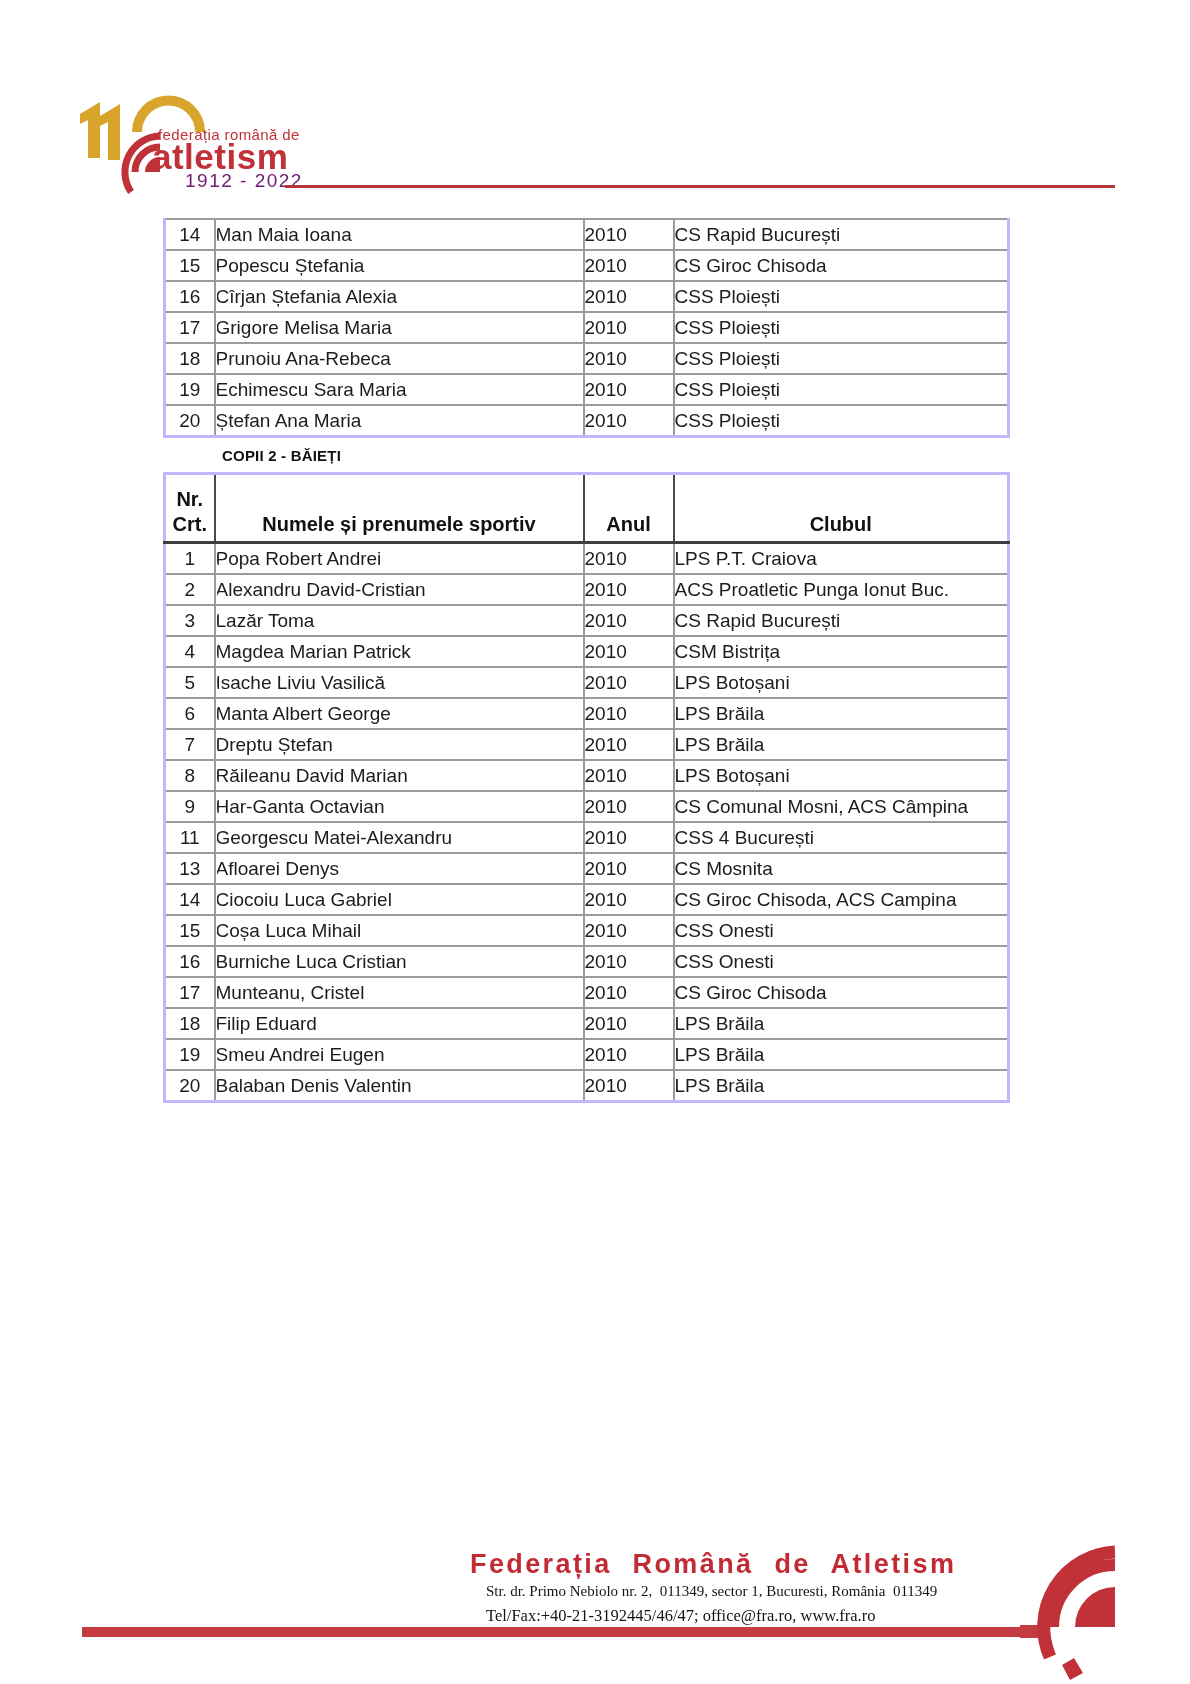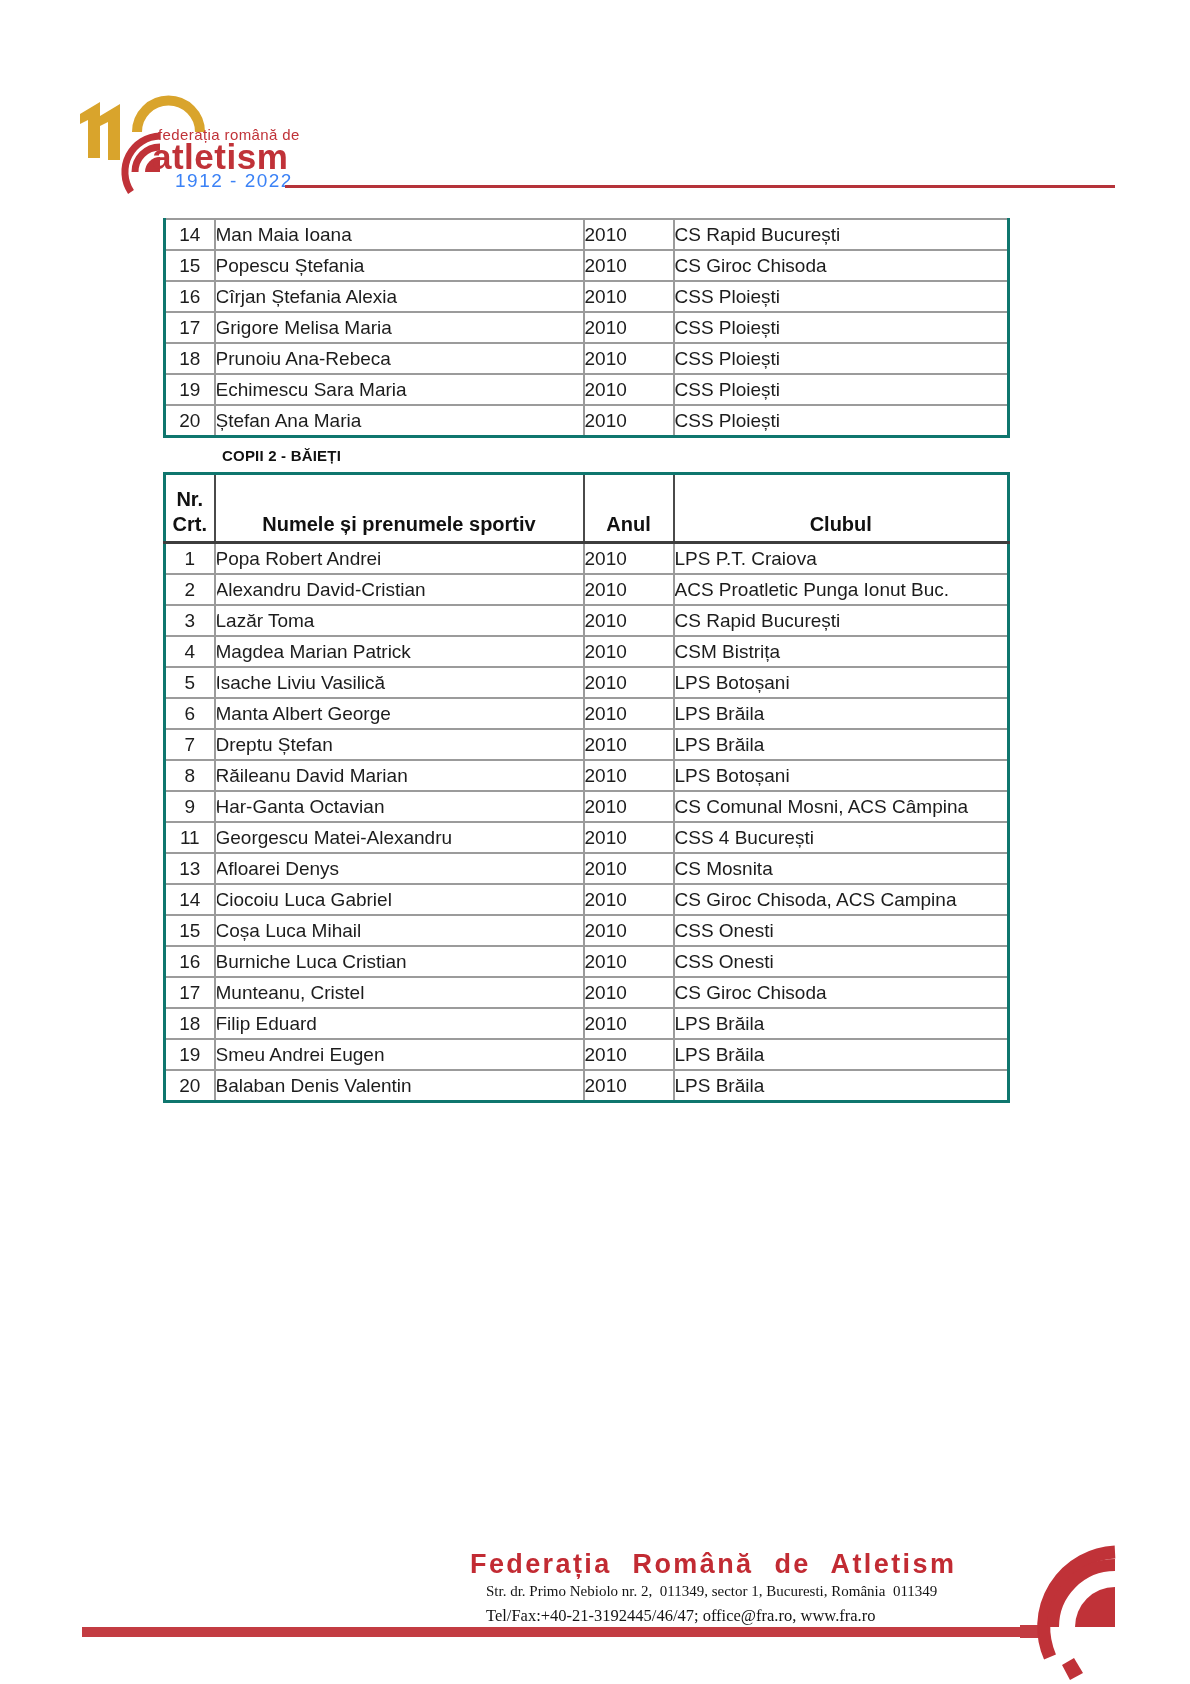--- a/index.html
+++ b/index.html
@@ -5,27 +5,27 @@
   html,body{margin:0;padding:0;background:#e8e8e8;}
   .page{
     position:relative;width:1190px;height:1684px;margin:0 auto;background:#ffffff;
     font-family:"Liberation Sans",sans-serif;overflow:hidden;
   }
 
   
   .logo-mark{position:absolute;left:70px;top:80px;}
   .logo-tagline{position:absolute;left:158px;top:126px;font-size:15px;color:#C03238;letter-spacing:.4px;}
   .logo-brand{position:absolute;left:152px;top:137px;font-size:35px;font-weight:bold;color:#C03238;letter-spacing:.5px;text-align:right;}
-  .logo-years{position:absolute;left:175px;top:170px;font-size:19px;color:#3b82f6;letter-spacing:1.5px;}
+  .logo-years{position:absolute;left:185px;top:170px;font-size:19px;color:#701a75;letter-spacing:1.5px;}
   .header-rule{position:absolute;left:285px;top:185px;width:830px;height:3px;background:#B5333A;}
 
   
   table.roster{
     position:absolute;left:163px;width:844px;border-collapse:collapse;table-layout:fixed;
-    border:3px solid #0f766e;
+    border:3px solid #c4b5fd;
   }
   table.t1{top:218px;border-top:2px solid #5a5a5a;}
   table.t2{top:472px;}
   table.roster td{
     border:2px solid #9b9b9b;height:29px;font-size:19px;color:#1c1c1c;
     padding:0;white-space:nowrap;overflow:hidden;
   }
   table.roster th{
     border:2px solid #4a4a4a;border-bottom:3px solid #3d3d3d;height:62px;
     vertical-align:bottom;font-size:20px;color:#111;text-align:center;

